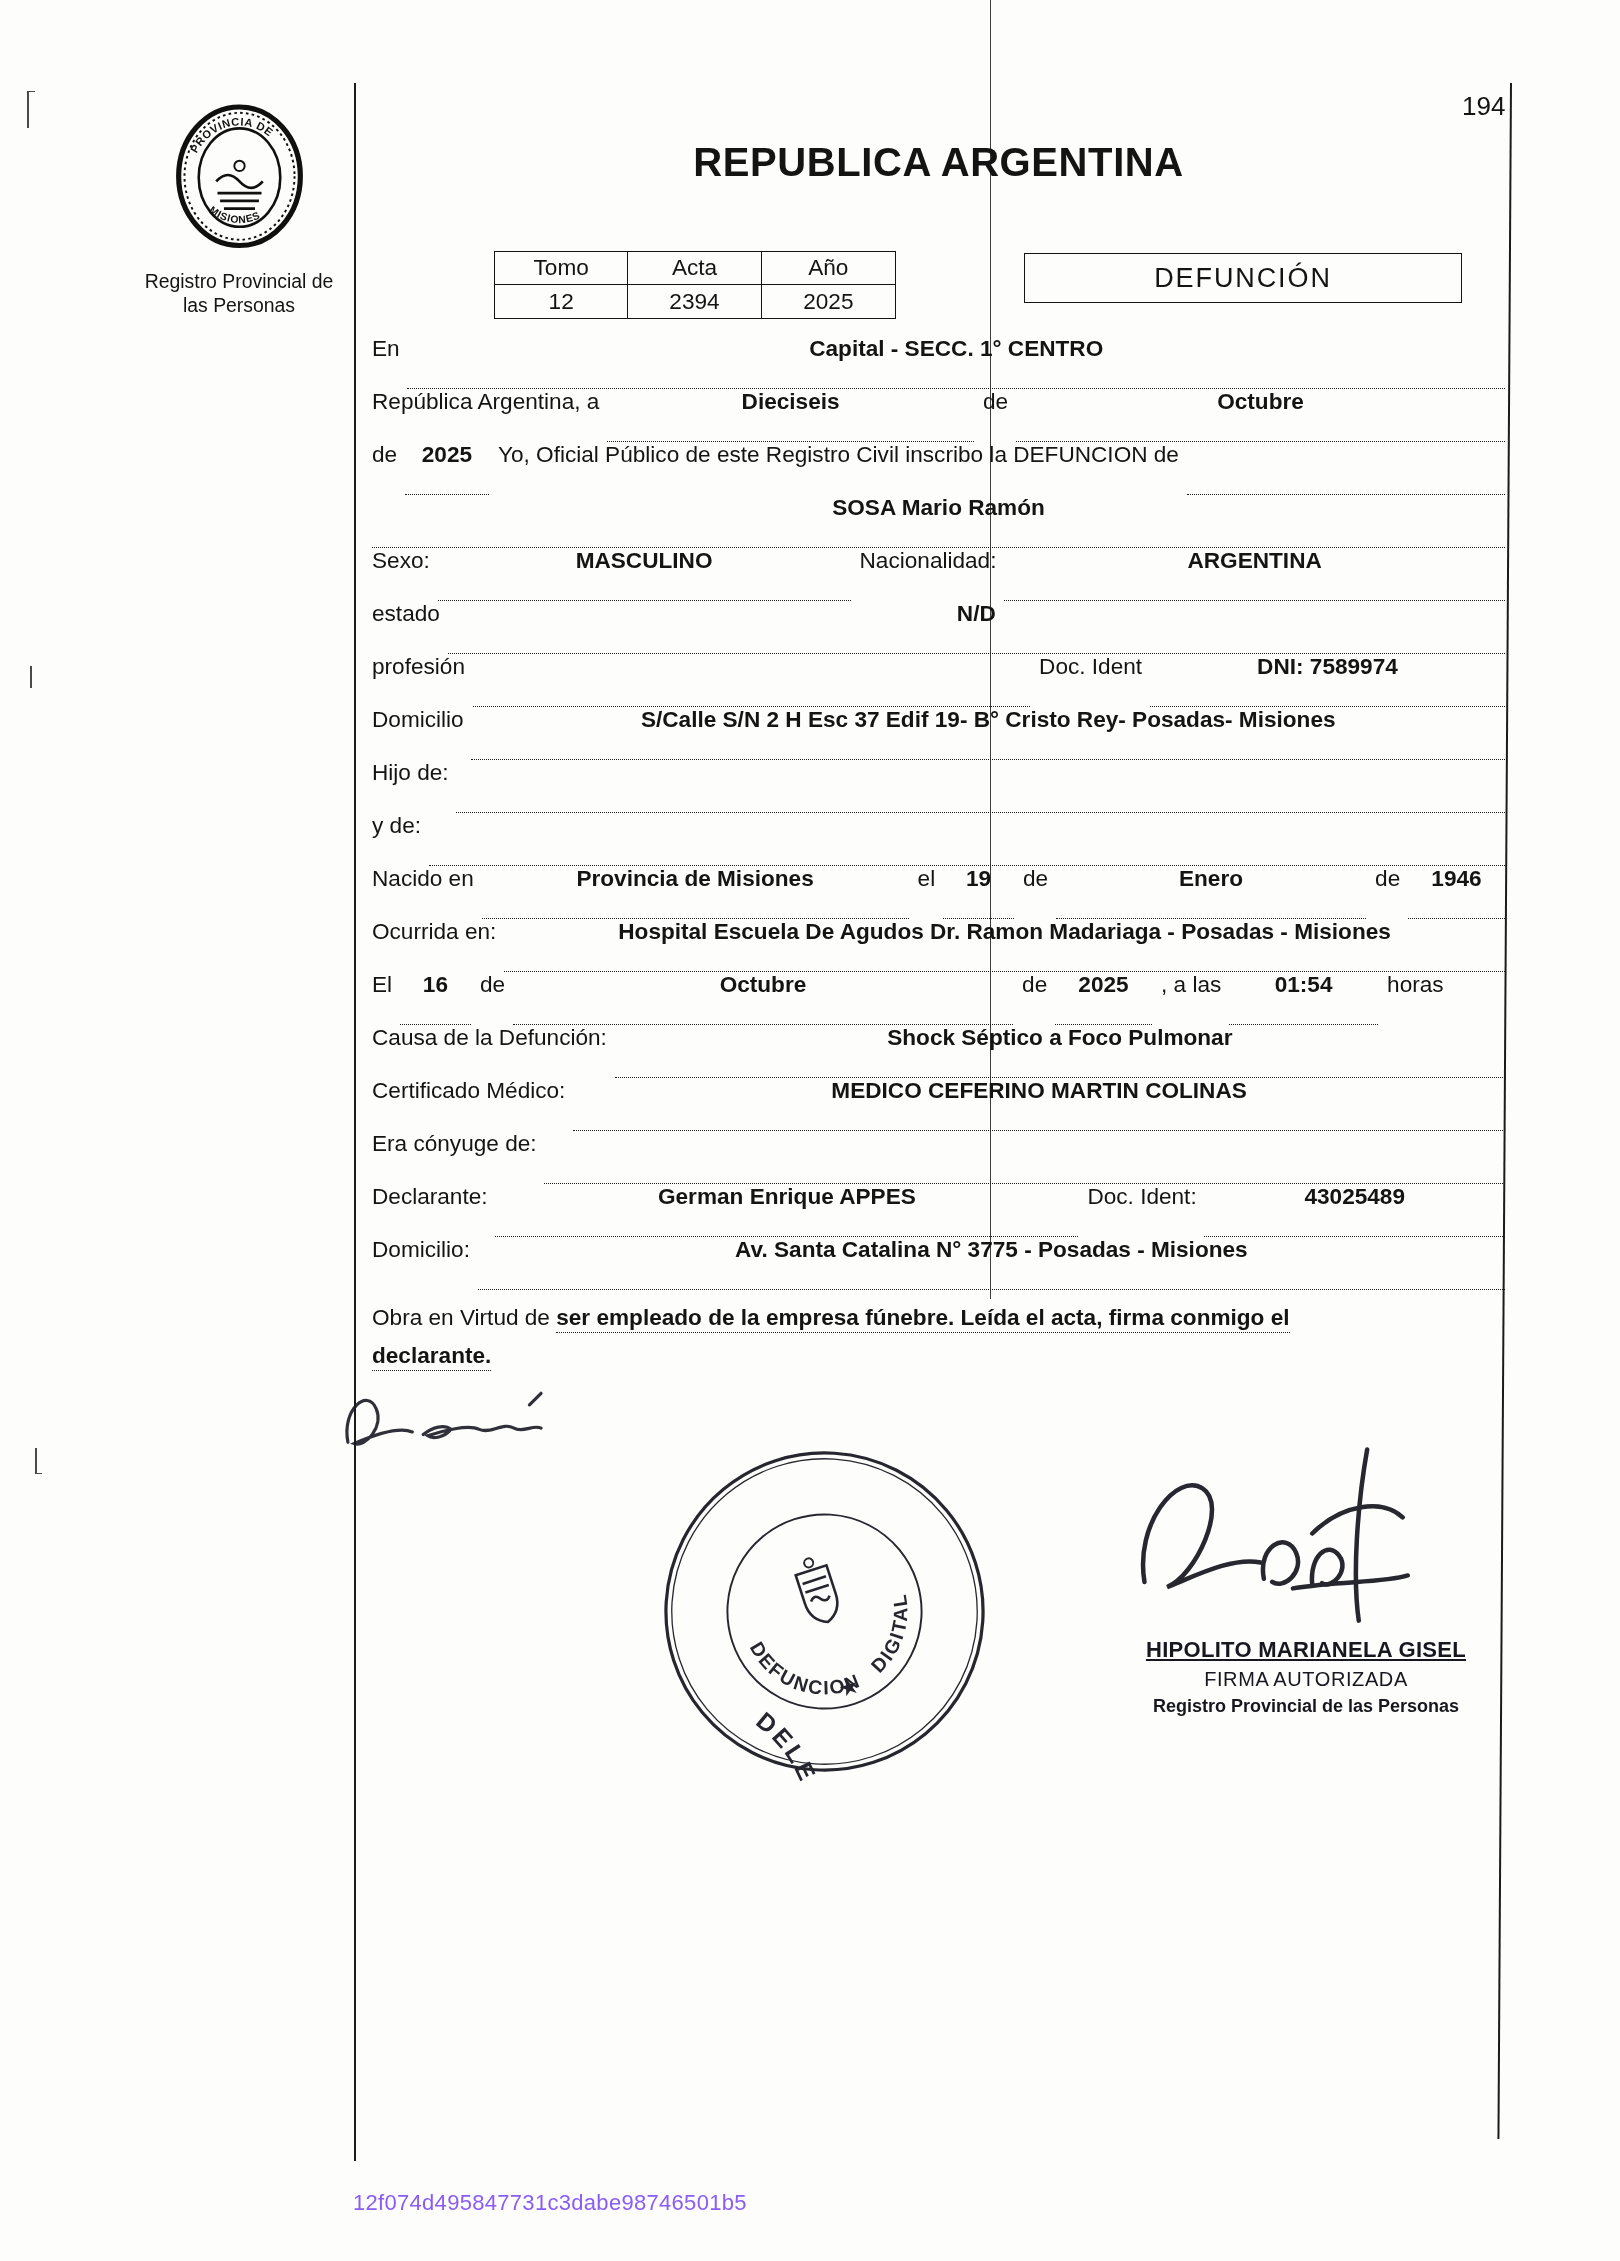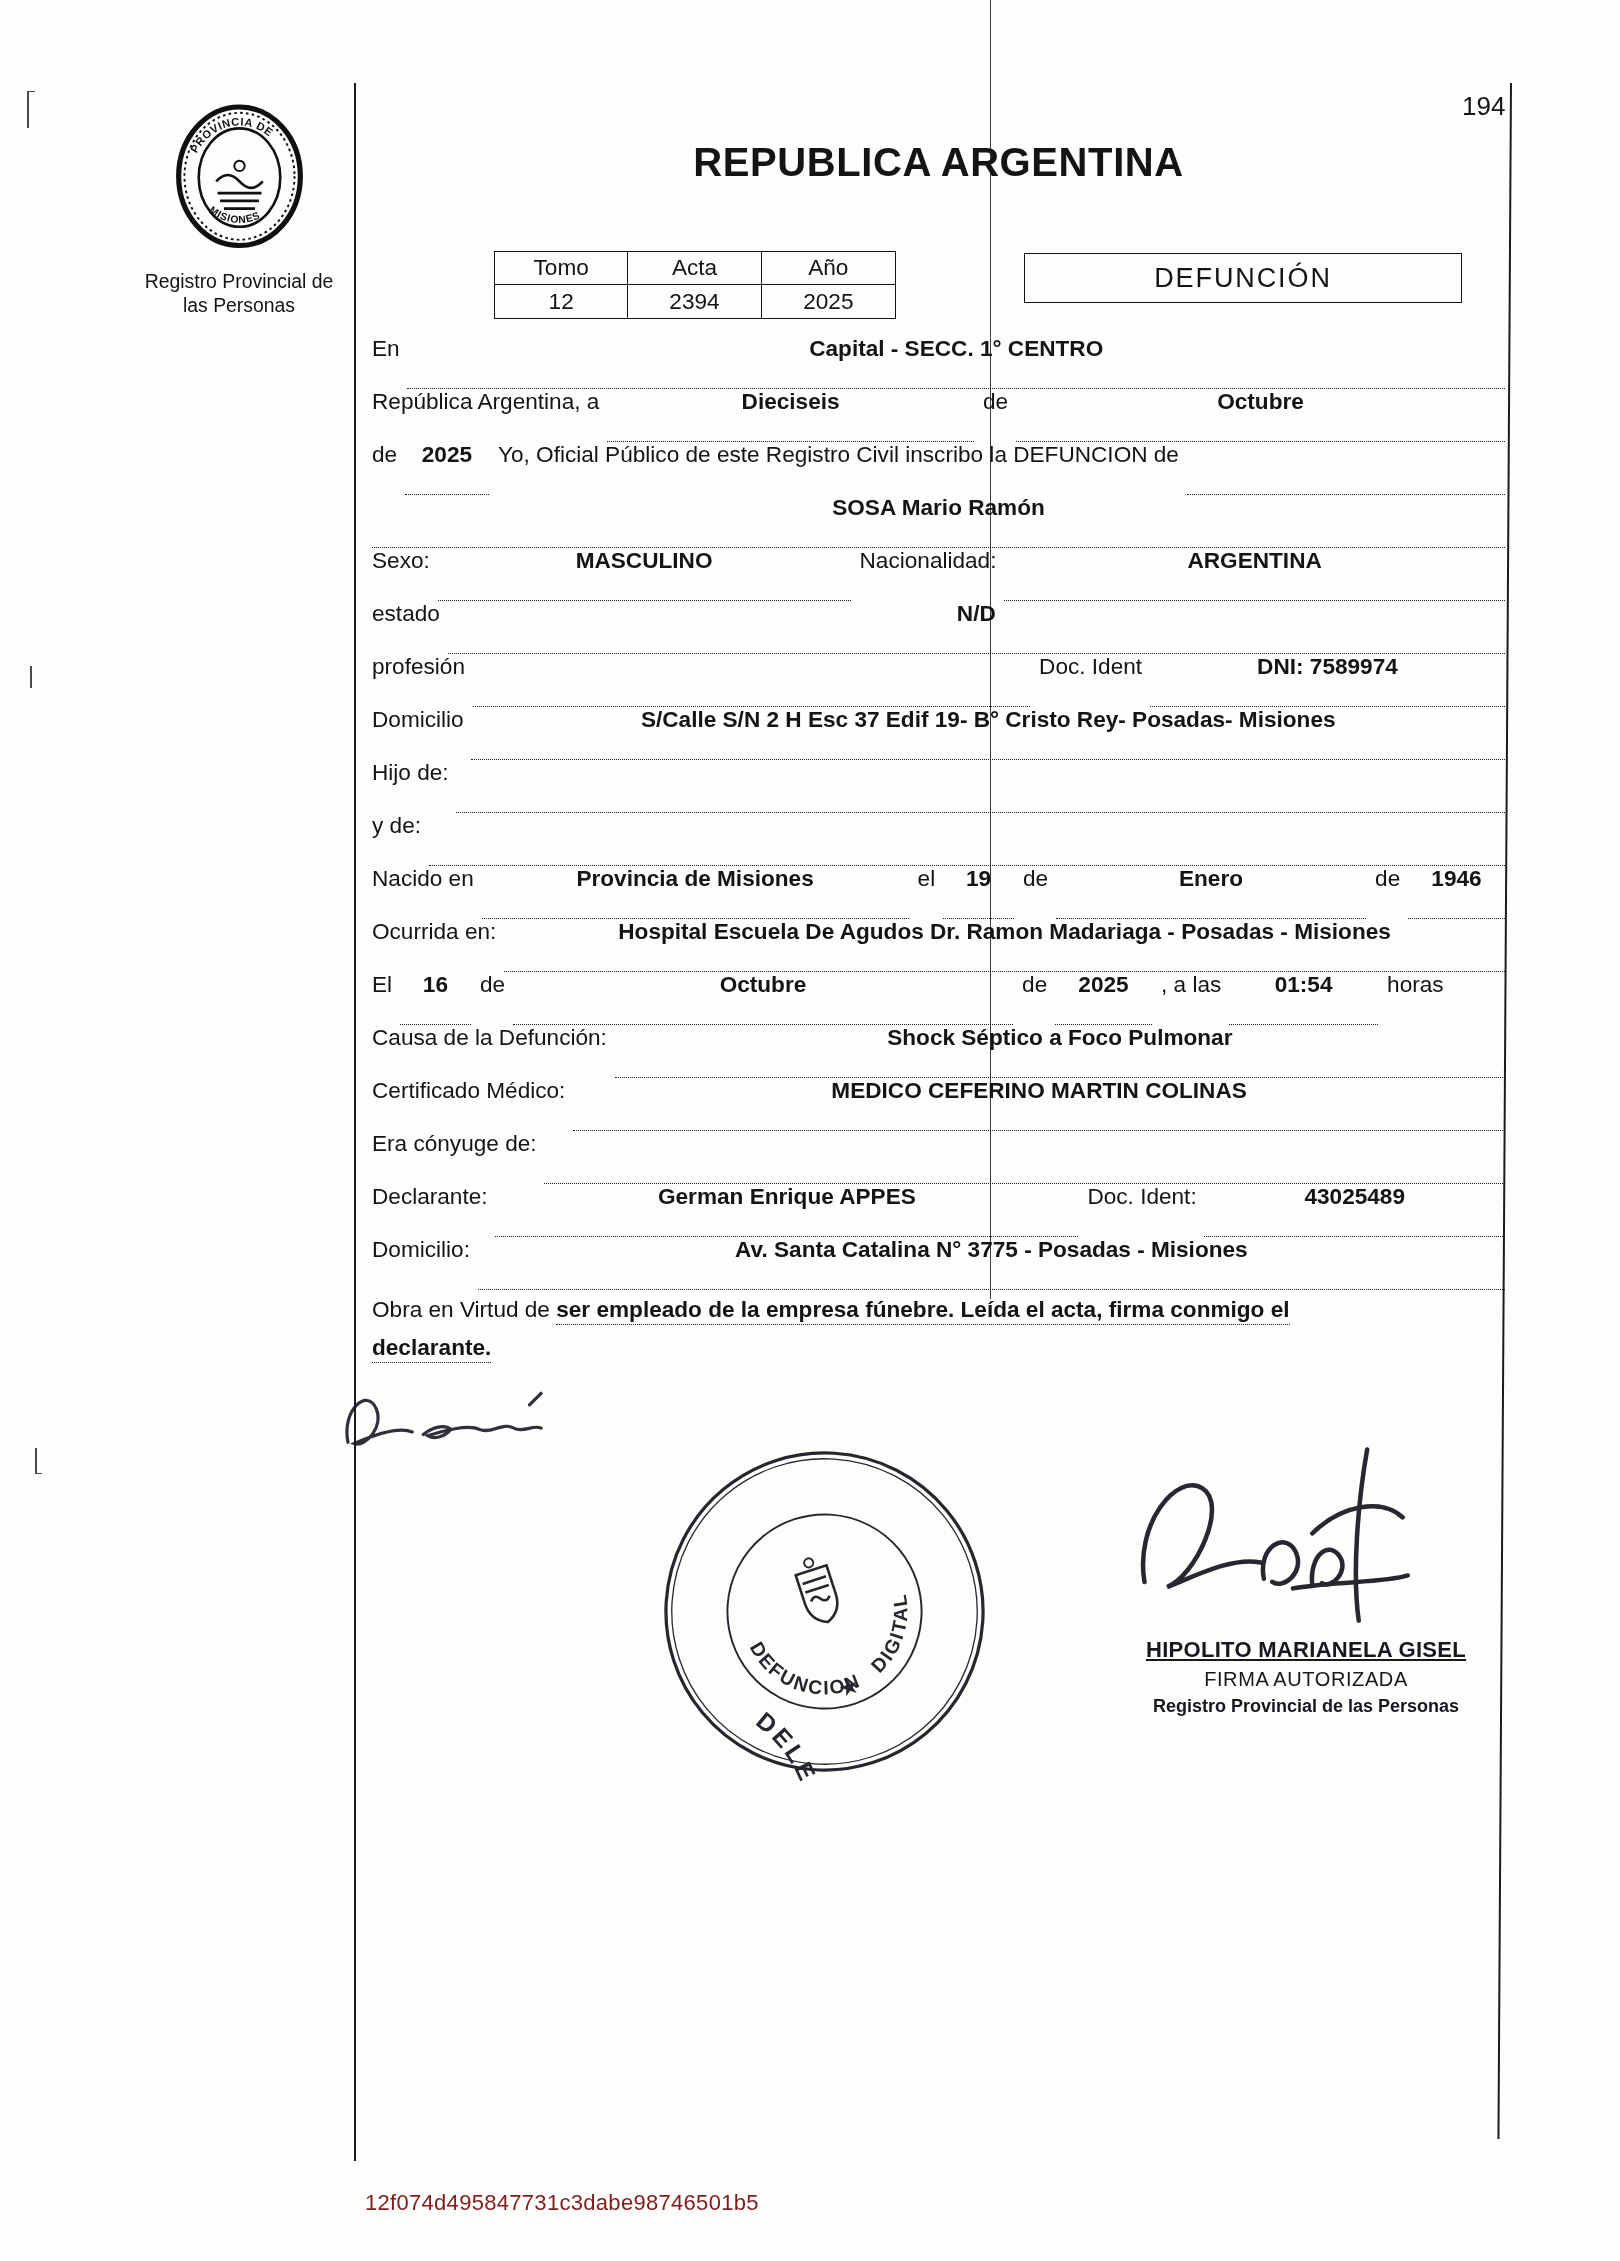--- a/index.html
+++ b/index.html
@@ -45,34 +45,34 @@
   .form { position:absolute; left:372px; top:336px; width:1133px; }
   .row  { display:flex; height:53px; font-size:22.6px; line-height:1.15; }
   .lbl  { padding:0 7.8px 2.6px 0; white-space:nowrap; }
   .lbl.mid { padding-left:9px; }
   .seg  { border-bottom:1.9px dotted #1b1b1b; font-weight:bold; text-align:center;
           padding:0 9px 2.6px; white-space:nowrap; min-width:39px; }
   .f055{flex:.55} .f075{flex:.75} .f09{flex:.9} .f1{flex:1} .f105{flex:1.05}
   .f11{flex:1.1} .f12{flex:1.2} .f135{flex:1.35}
   .w110{width:71px} .w130{width:84px} .w150{width:97px} .w230{width:149px}
 
-  .obra { margin-top:1px; font-size:22.6px; line-height:1.7; }
+  .obra { margin-top:9px; font-size:22.6px; line-height:1.7; }
   .obra .uval { font-weight:bold; border-bottom:1.9px dotted #1b1b1b; padding-bottom:1.9px; white-space:nowrap; }
 
   
   .sig-left  { position:absolute; left:336px;  top:1365px; }
   .stamp     { position:absolute; left:653px; top:1440px; }
   .sig-right { position:absolute; left:1099px; top:1427px; }
   .auth-block{ position:absolute; left:1133px; top:1637px; width:346px; text-align:center; color:#17171f; }
   .auth-name { font-size:22px; font-weight:bold; letter-spacing:0.3px;text-decoration:underline; }
   .auth-role { font-size:20px; margin-top:5.2px; letter-spacing:0.6px; }
   .auth-org  { font-size:18px; font-weight:bold; margin-top:5.2px; }
 
-  .footer-hash { position:absolute; left:365px; top:2190px; font-size:22px;
-                 letter-spacing:0.3px; color:#7f1d1d; }
+  .footer-hash { position:absolute; left:353px; top:2190px; font-size:22px;
+                 letter-spacing:0.3px; color:#8b5cf6; }
 
   svg path, svg ellipse, svg circle { fill:none; }
 </style>
 </head>
 <body>
 
 <div class="sheet">
 
   <div class="scanline vline-left"></div>
   <div class="scanline vline-right"></div>

